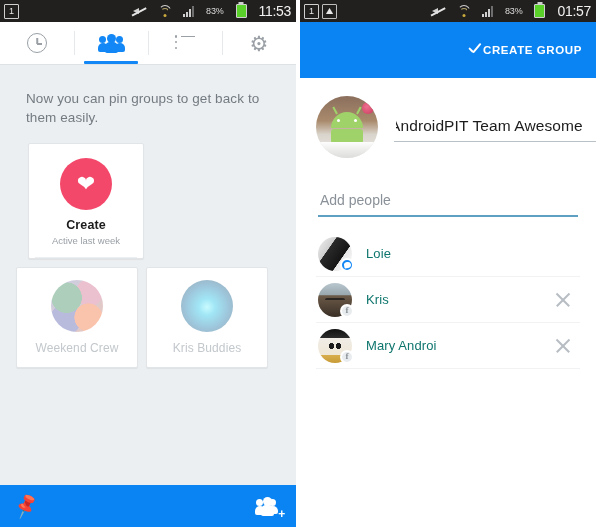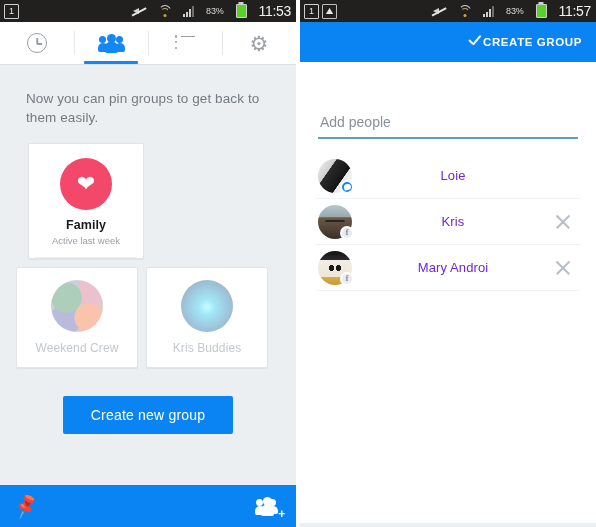--- a/index.html
+++ b/index.html
@@ -155,21 +155,21 @@
   .ic-addpeople .h1 { width: 7px; height: 7px; left: 0px; top: 2px; }
   .ic-addpeople .b1 { width: 10px; height: 9px; left: -1px; top: 9px; }
   .ic-addpeople .h2 { width: 7px; height: 7px; left: 13px; top: 2px; }
   .ic-addpeople .b2 { width: 10px; height: 8px; left: 12px; top: 9px; }
   .ic-addpeople .h3 { width: 9px; height: 9px; left: 6.5px; top: 0px; }
   .ic-addpeople .b3 { width: 13px; height: 11px; left: 4.5px; top: 8px; }
   .ic-addpeople .plus { position: absolute; right: -3px; bottom: -3px; color:#fff; font-size: 12px; line-height: 10px; font-weight: bold; }
 
   
   .actionbar {
-    height: 40px; background: #0b84f3; display: flex; align-items: center;
+    height: 56px; background: #0b84f3; display: flex; align-items: center;
     justify-content: flex-end; padding-right: 14px; 
   }
   .ic-check { width: 17px; height: 17px; position: relative; }
   .ic-check:before {
     content:""; position:absolute; left: 2px; top: 7px; width: 6px; height: 2.2px;
     background:#fff; transform: rotate(45deg); border-radius:1px;
   }
   .ic-check:after {
     content:""; position:absolute; left: 5px; top: 5px; width: 12px; height: 2.2px;
     background:#fff; transform: rotate(-50deg); border-radius:1px;
@@ -233,21 +233,21 @@
     position: absolute; right: -2px; bottom: -1px; width: 14px; height: 14px; border-radius: 50%;
     border: 2px solid #ffffff; display: flex; align-items: center; justify-content: center;
     font-size: 9px; line-height: 1; font-weight: bold; font-family: "Liberation Serif", serif;
   }
   .badge.messenger { background: #1287f5; color: #ffffff; }
   .badge.messenger:after {
     content:""; width: 7px; height: 6px; background:#fff;
     border-radius: 50% 50% 50% 10%; transform: rotate(-12deg);
   }
   .badge.facebook { background: #e9ecee; color: #8a9299; }
-  .p-name { font-size: 13px; color: #6d28d9; flex: 1; letter-spacing: .1px; text-align: center; }
+  .p-name { font-size: 13px; color: #0f766e; flex: 1; letter-spacing: .1px; }
   .p-remove {
     width: 18px; height: 18px; position: relative; cursor: pointer; margin-right: 6px; flex:none;
   }
   .p-remove:before, .p-remove:after {
     content:""; position:absolute; left: 0; top: 8px; width: 18px; height: 1.6px; background: #b7bdc3;
   }
   .p-remove:before { transform: rotate(45deg); }
   .p-remove:after  { transform: rotate(-45deg); }
   .hidden-x { visibility: hidden; }
 </style>
@@ -318,44 +318,41 @@
 
       <div class="headline">Now you can pin groups to get back to them easily.</div>
 
       <div class="grid">
 
 
         <div class="card full">
           <div class="av av-family">
               <span class="heart">❤</span>
             </div>
-          <div class="gname">Family</div>
+          <div class="gname">Create</div>
           <div class="gsub">Active last week</div>
           <div class="divider"></div>
         </div>
 
       </div>
 
       <div class="grid bottom">
 
         <div class="card faded">
           <div class="av av-weekend"></div>
           <div class="gname">Weekend Crew</div>
         </div>
 
         <div class="card faded">
           <div class="av av-work"></div>
           <div class="gname">Kris Buddies</div>
         </div>
 
       </div>
 
-      <div class="cta-wrap">
-        <button class="cta">Create new group</button>
-      </div>
 
       <div class="bottombar">
         <span class="ic-pin">📌</span>
         <span class="ic-addpeople">
           <i class="h h1"></i>
             <i class="b b1"></i>
           <i class="h h2"></i>
             <i class="b b2"></i>
           <i class="h h3"></i>
             <i class="b b3"></i>
@@ -384,31 +381,44 @@
             <span class="dot"></span>
           </span>
         <span class="ic-sig">
             <span></span>
             <span></span>
             <span></span>
             <span></span>
           </span>
         <span class="sb-batt-pct">83%</span>
         <span class="ic-batt"></span>
-        <span class="sb-time">11:57</span>
+        <span class="sb-time">01:57</span>
       </div>
     </div>
 
     <div class="actionbar">
       <span class="ic-check"></span>
       <span class="ab-label">CREATE GROUP</span>
     </div>
 
     <div class="rbody">
 
+      <div class="namerow">
+        <div class="grp-avatar">
+          <span class="ant l"></span>
+            <span class="ant r"></span>
+          <span class="droid-head"></span>
+            <span class="droid-body"></span>
+          <span class="eye l"></span>
+            <span class="eye r"></span>
+          <span class="flower"></span>
+          <span class="bowl"></span>
+        </div>
+        <input class="nameinput" value="AndroidPIT Team Awesome" style="">
+      </div>
 
       <div class="addpeople-wrap">
         <input class="addpeople" placeholder="Add people" style="">
       </div>
 
       <div class="people">
 
         <div class="person">
           <div class="p-av">
             <div class="photo ph-loie"></div>

